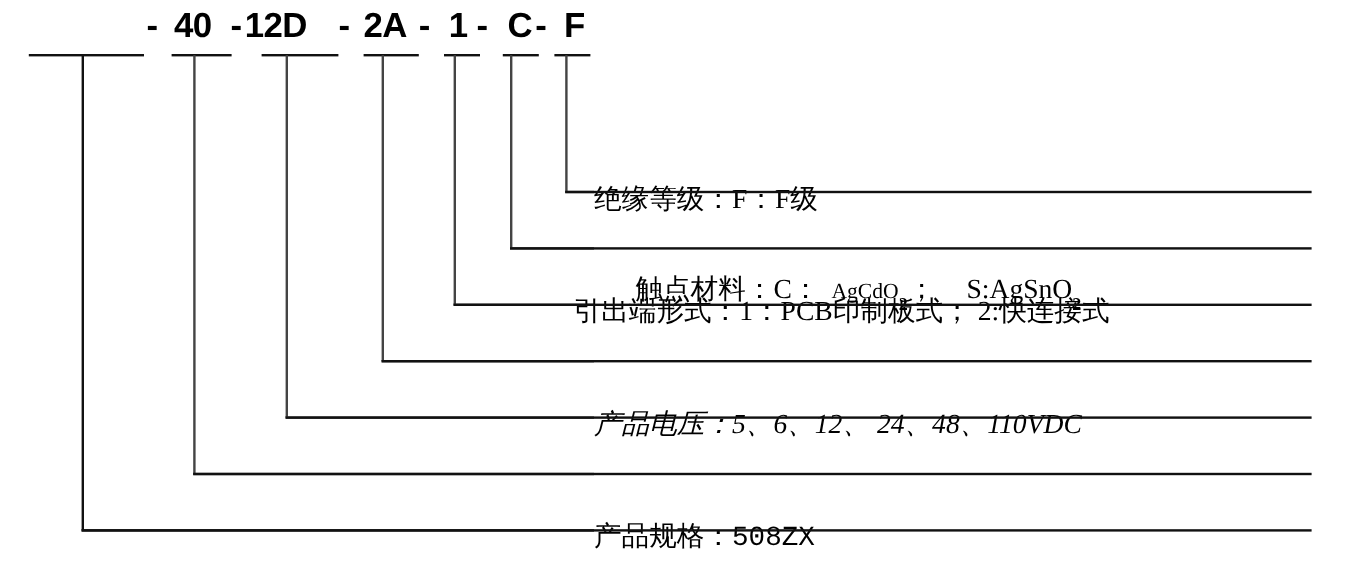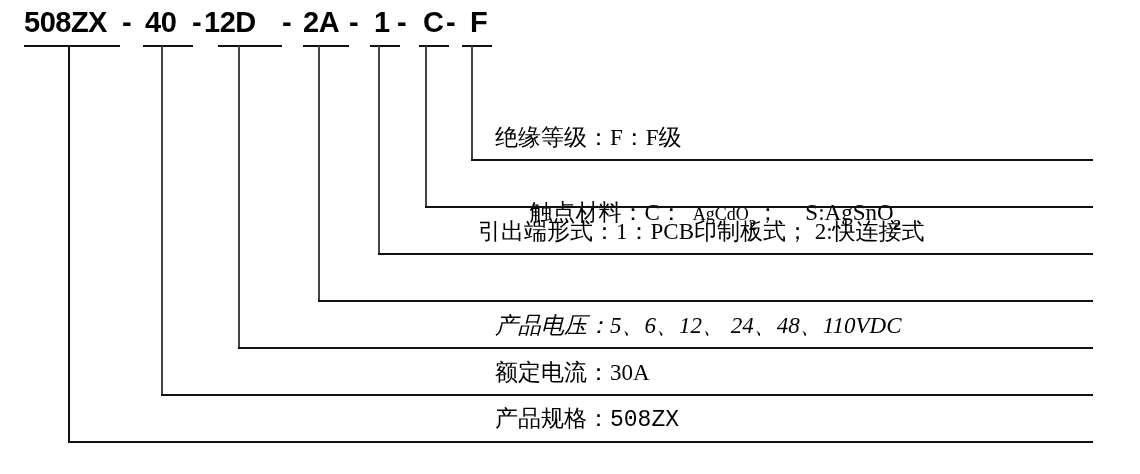--- a/index.html
+++ b/index.html
@@ -72,20 +72,21 @@
     height: 2px;
     background: #111111;
   }
   .row-text {
     position: absolute;
     font-family: "Liberation Serif", "DejaVu Serif", serif;
     font-size: 23px;
     color: #000;
     white-space: pre;
     line-height: 28px;
+    margin-top: 28px;
   }
   .sub {
     font-size: 15px;
     font-weight: 700;
     vertical-align: sub;
     line-height: 0;
     position: relative;
     top: 4px;
   }
   .small-formula {
@@ -93,21 +94,20 @@
   }
   .gap-s { display: inline-block; width: 10px; }
   .gap-m { display: inline-block; width: 26px; }
 </style>
 </head>
 <body>
 
 <div id="page">
 
   <div id="partnumber">
-    <span class="pn-seg" style="left:24px;">508ZX</span>
     <span class="pn-dash" style="left:122px;">-</span>
 
     <span class="pn-seg" style="left:145px;">40</span>
     <span class="pn-dash" style="left:192px;">-</span>
 
     <span class="pn-seg" style="left:204px;">12D</span>
     <span class="pn-dash" style="left:282px;">-</span>
 
     <span class="pn-seg" style="left:303px;">2A</span>
     <span class="pn-dash" style="left:349px;">-</span>
@@ -161,21 +161,20 @@
     <div class="row-rule" style="left:425px; top:206px; width:668px;"></div>
 
     <div class="row-text" style="left:478px; top:218px;">引出端形式：1：PCB印制板式； 2:快连接式</div>
     <div class="row-rule" style="left:378px; top:253px; width:715px;"></div>
 
     <div class="row-rule" style="left:318px; top:300px; width:775px;"></div>
 
     <div class="row-text" style="left:495px; top:312px;font-style:italic;">产品电压：5、6、12、 24、48、110VDC</div>
     <div class="row-rule" style="left:238px; top:347px; width:855px;"></div>
 
-    <div class="row-text" style="left:495px; top:359px;">额定电流：30A</div>
     <div class="row-rule" style="left:161px; top:394px; width:932px;"></div>
 
     <div class="row-text" style="left:495px; top:406px;font-family:Liberation Mono, monospace;">产品规格：508ZX</div>
     <div class="row-rule" style="left:68px; top:441px; width:1025px;"></div>
 
   </div>
 
 </div>
 
 </body></html>

